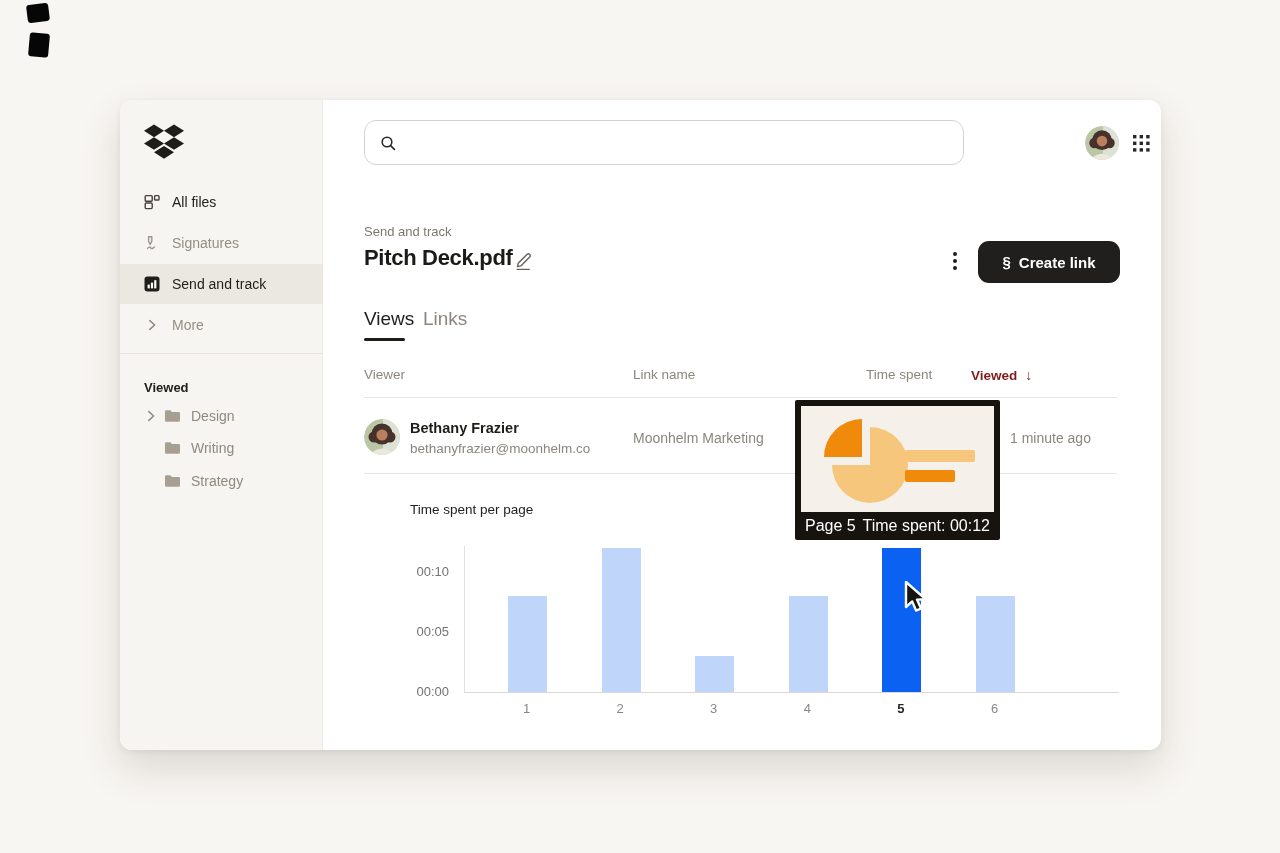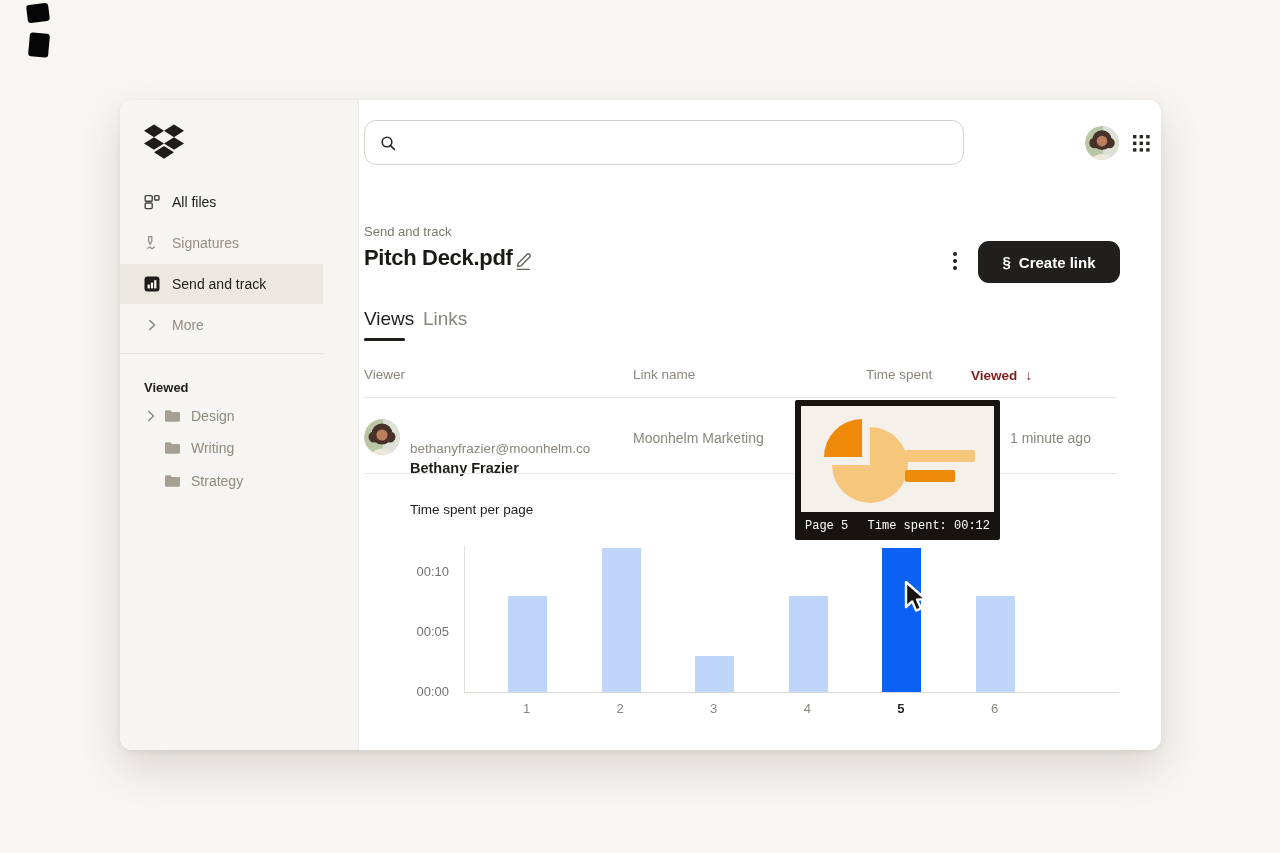--- a/index.html
+++ b/index.html
@@ -19,21 +19,21 @@
 
   .window{
     position:absolute;left:120px;top:100px;width:1041px;height:650px;
     background:#ffffff;border-radius:12px;
     box-shadow:0 18px 40px rgba(66,56,42,.16),0 2px 6px rgba(66,56,42,.08);
     overflow:hidden;
   }
 
   
   .sidebar{
-    position:absolute;left:0;top:0;width:239px;height:650px;
+    position:absolute;left:0;top:0;width:203px;height:650px;
     background:#f7f5f1;border-right:1px solid #edebe5;box-sizing:border-box;
   }
   .logo{position:absolute;left:24px;top:24px;width:40px;height:36px;}
   .nav-item{
     position:absolute;left:0;width:203px;height:40px;display:flex;align-items:center;
     padding-left:24px;box-sizing:border-box;font-size:14px;cursor:default;
   }
   .nav-item .nicon{width:16px;height:16px;margin-right:12px;display:flex;align-items:center;justify-content:center;flex:none;}
   .nav-item.active{background:#ebe8e1;}
   .nav-item .lbl{color:#23211e;}
@@ -83,33 +83,33 @@
   .colhead{position:absolute;top:267px;font-size:13.5px;color:#8b867e;}
   .ch-viewer{left:244px;}
   .ch-link{left:513px;}
   .ch-time{left:746px;}
   .ch-viewed{left:851px;color:#7f1d1d;font-weight:700;cursor:pointer;}
   .ch-viewed .arrow{font-weight:400;margin-left:8px;font-size:14px;}
   .hr{position:absolute;left:244px;width:753px;border-top:1px solid #e9e7e2;}
   .hr-head{top:297px;}
   .hr-row{top:373px;}
   .row-avatar{position:absolute;left:244px;top:319px;width:36px;height:36px;border-radius:50%;overflow:hidden;}
-  .viewer-name{position:absolute;left:290px;top:320px;font-size:14.5px;font-weight:600;color:#1f1d1a;margin-top:40px;}
+  .viewer-name{position:absolute;left:290px;top:320px;font-size:14.5px;font-weight:600;color:#1f1d1a;}
   .viewer-email{position:absolute;left:290px;top:341px;font-size:13.5px;color:#8b867e;}
   .cell-link{position:absolute;left:513px;top:330px;font-size:14px;color:#8b867e;}
   .cell-viewed{position:absolute;left:890px;top:330px;font-size:14px;color:#8b867e;}
 
   
   .preview-card{
     position:absolute;left:675px;top:300px;width:205px;height:140px;z-index:6;
     background:#17140f;border-radius:2px;box-sizing:border-box;padding:6px 6px 0 6px;
   }
   .preview-thumb{width:193px;height:106px;background:#f5f1ea;overflow:hidden;}
   .preview-footer{height:28px;display:flex;align-items:center;justify-content:space-between;padding:0 4px;}
-  .preview-footer span{color:#ffffff;font-size:12px;font-family:Liberation Mono, monospace;}
+  .preview-footer span{color:#ffffff;font-size:16px;}
 
   
   .chart-title{position:absolute;left:290px;top:402px;font-size:13.5px;font-weight:500;color:#24221f;}
   .plot{
     position:absolute;left:344px;top:446px;width:654px;height:146px;
     border-left:1px solid #e3e0da;border-bottom:1px solid #dcd9d3;box-sizing:content-box;
   }
   .bar{position:absolute;bottom:0;width:39px;}
   .ylabels{position:absolute;left:244px;top:446px;width:85px;height:146px;}
   .ylab{position:absolute;right:0;font-size:13px;color:#737373;}

